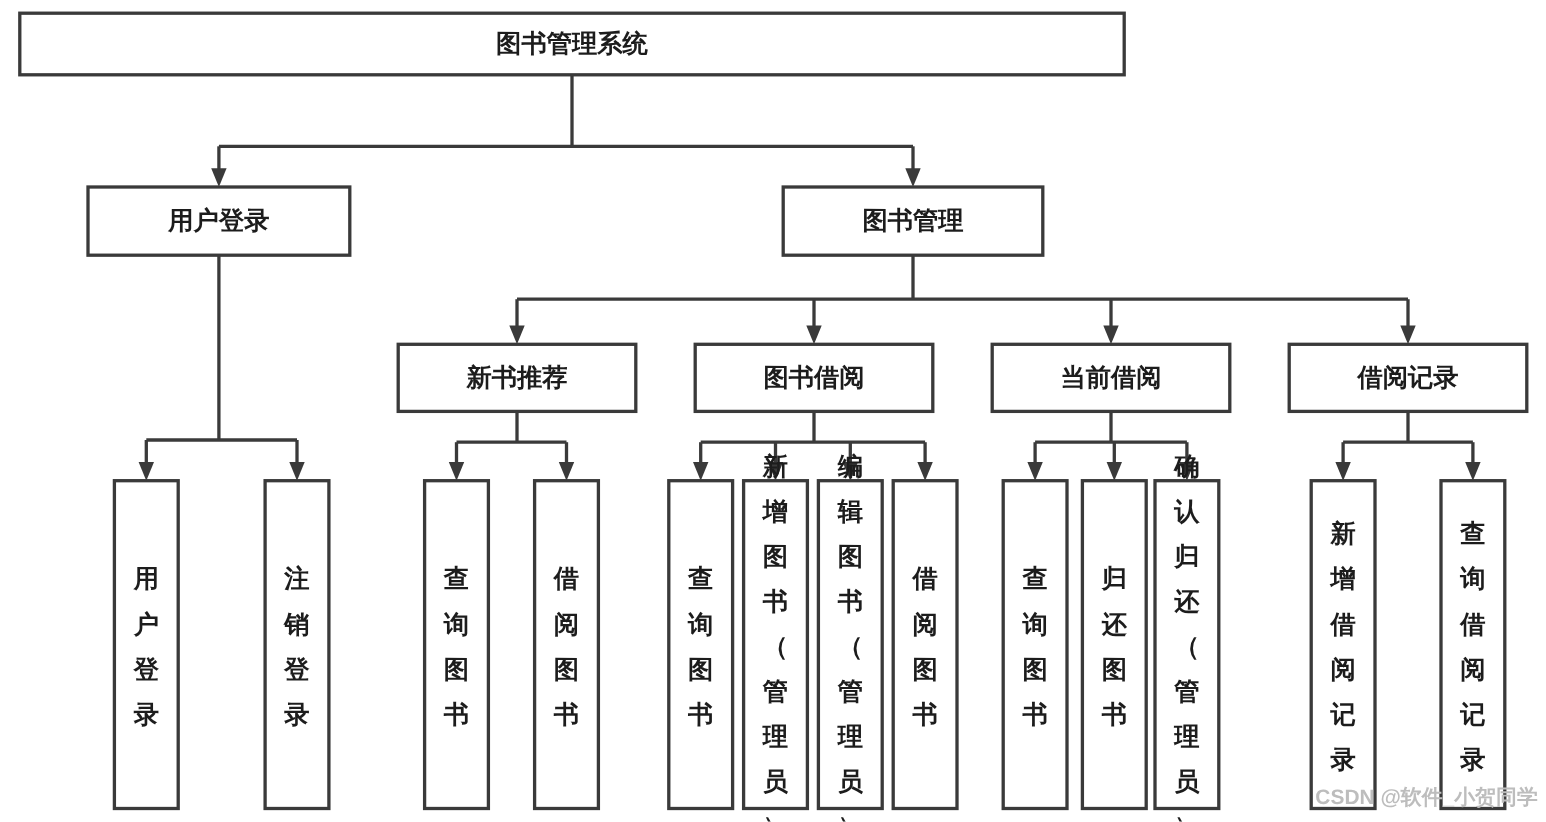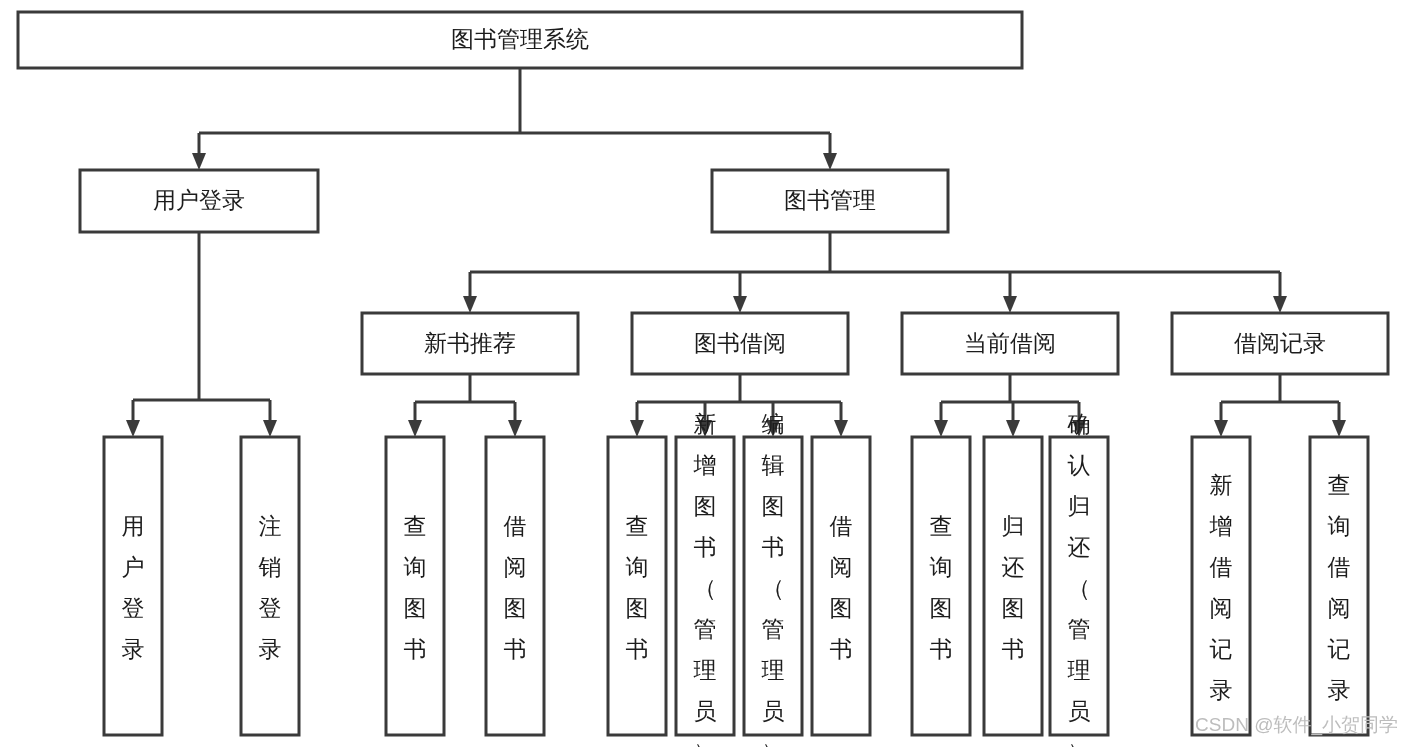--- a/index.html
+++ b/index.html
@@ -10,20 +10,21 @@
   }
   body {
     font-family: "Liberation Sans", "DejaVu Sans", sans-serif;
   }
   #diagram-root {
     position: relative;
     width: 1405px;
     height: 747px;
     background: #ffffff;
     overflow: hidden;
+    font-weight: bold;
   }
   svg.diagram-canvas {
     position: absolute;
     left: 0;
     top: 0;
     width: 1405px;
     height: 747px;
     display: block;
   }
   .node-box {

